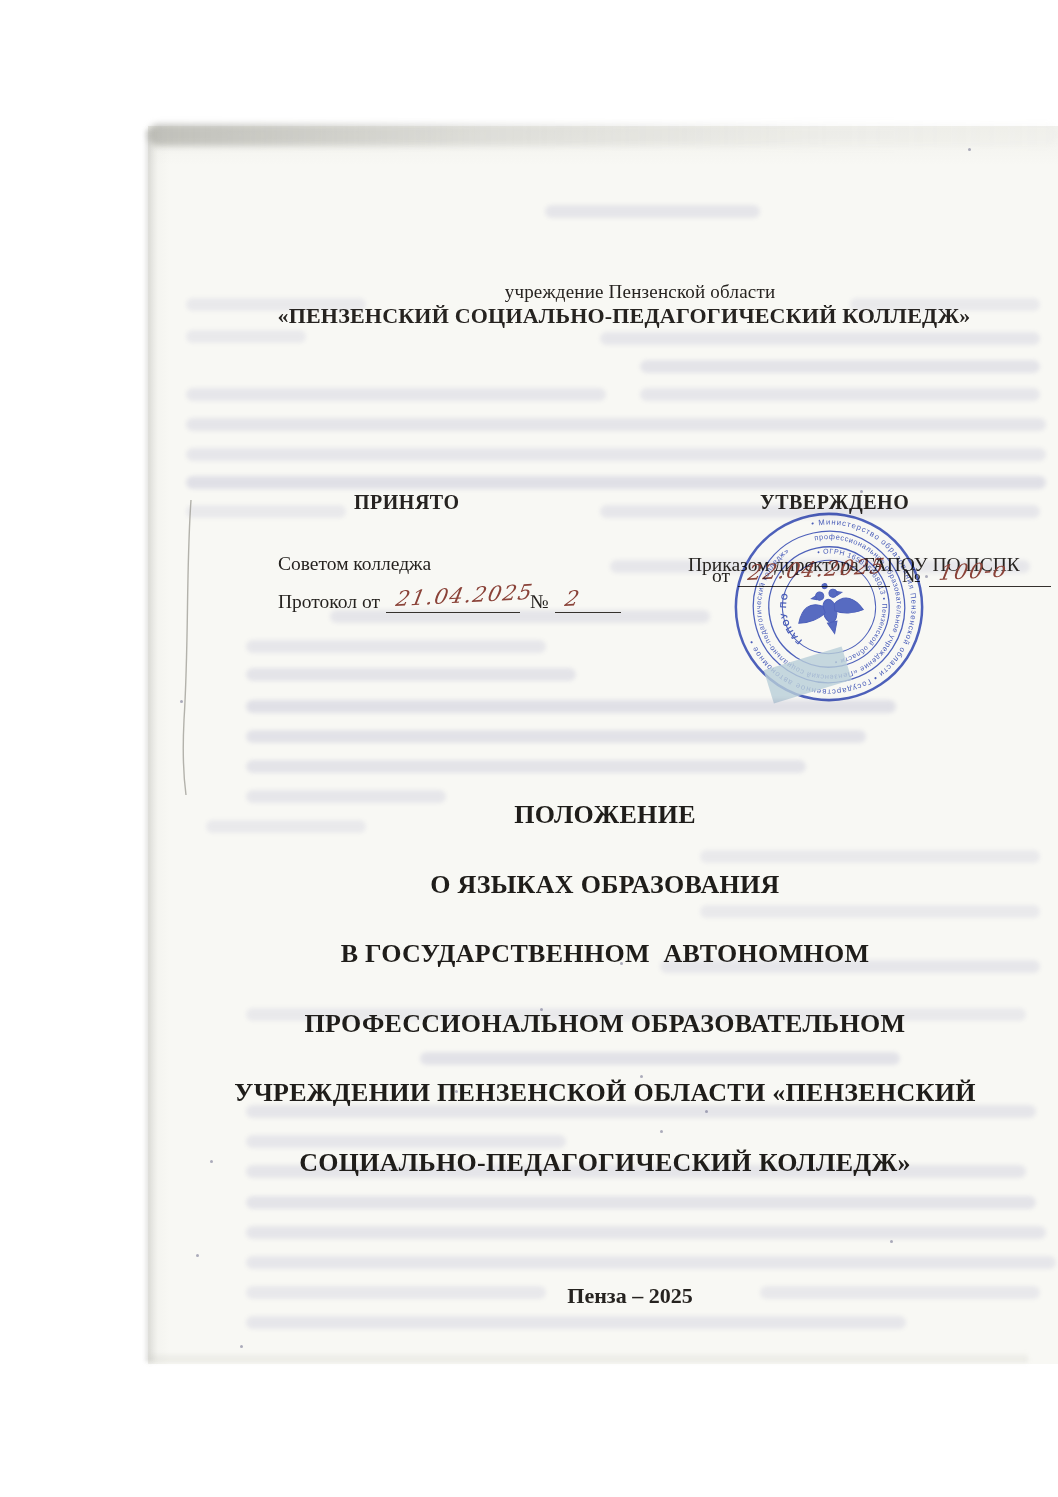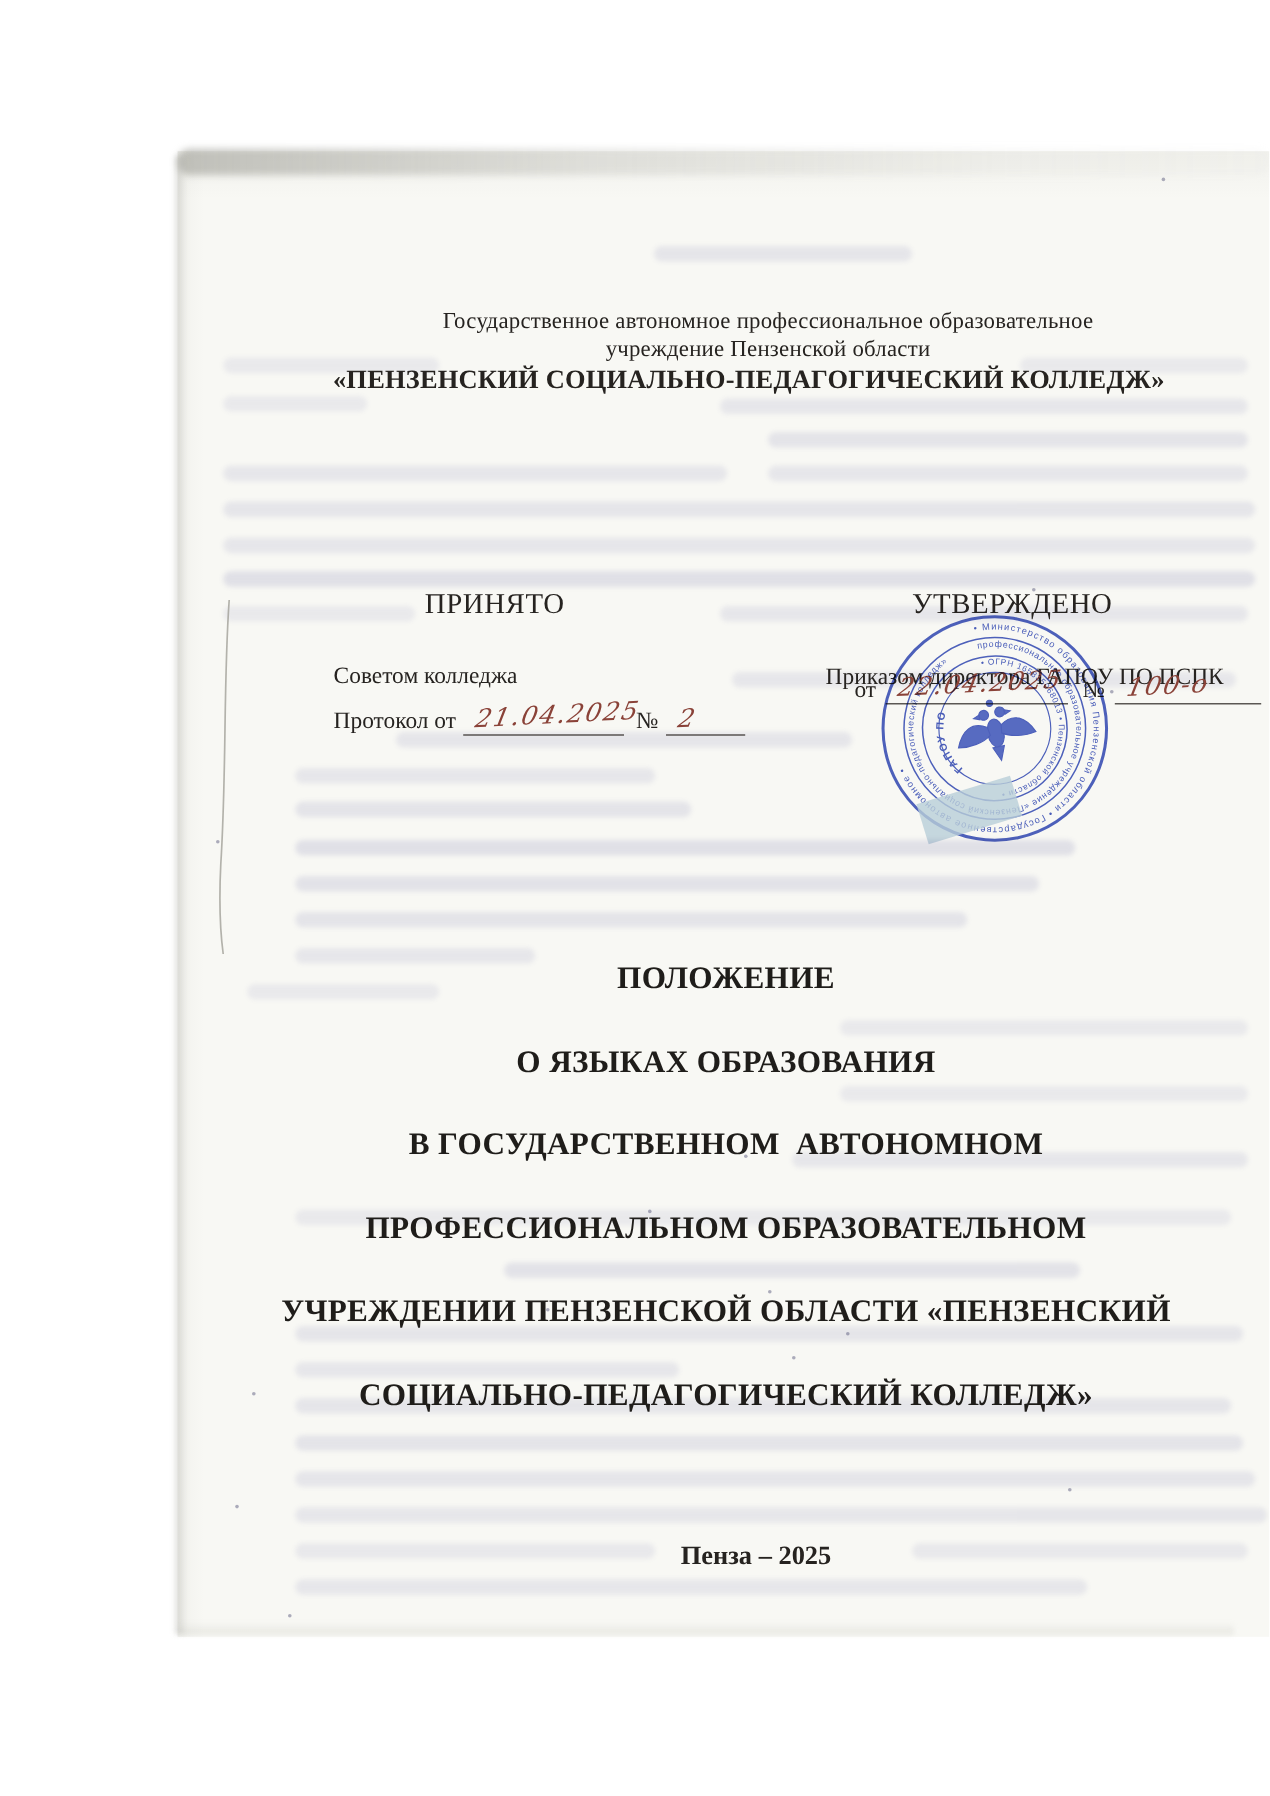--- a/index.html
+++ b/index.html
@@ -15,21 +15,21 @@
   .edge-left{position:absolute;left:146px;top:130px;width:10px;height:1232px;
              background:linear-gradient(to right,rgba(165,165,158,.40),rgba(0,0,0,0));filter:blur(2px);}
   .edge-bottom{position:absolute;left:148px;top:1352px;width:880px;height:10px;
                background:linear-gradient(to bottom,rgba(0,0,0,0),rgba(180,180,172,.25));filter:blur(2px);}
   .crease{position:absolute;left:0;top:0;pointer-events:none;}
   
   .line{position:absolute;white-space:pre-wrap;}
   .center{text-align:center;}
   .hdr{font-size:19px;letter-spacing:.2px;}
   .hdr-b{font-size:22px;font-weight:bold;letter-spacing:.2px;}
-  .blk-h{font-size:24px;font-weight:normal;letter-spacing:.5px;}
+  .blk-h{font-size:20px;font-weight:bold;letter-spacing:.5px;}
   .blk-t{font-size:19.5px;margin-top:17px;}
   .title-line{font-size:26px;font-weight:bold;line-height:33.5px;letter-spacing:.3px;color:#1f1d1a;}
   .footer{font-size:22px;font-weight:bold;}
   
   .fillrow{position:absolute;display:flex;align-items:flex-end;font-size:19.5px;}
   .rule{display:inline-block;border-bottom:1.6px solid #35312d;position:relative;height:24px;}
   .hand{position:absolute;left:8px;bottom:1px;font-family:"DejaVu Serif",serif;font-style:italic;
         color:#8a4238;font-size:21px;letter-spacing:1.5px;white-space:nowrap;
         transform:skewX(-14deg) rotate(-3deg);transform-origin:left bottom;}
   
@@ -98,21 +98,20 @@
       <div class="speck" style="left: 620px; top: 962px;"></div>
       <div class="speck" style="left: 180px; top: 700px;"></div>
       <div class="speck" style="left: 455px; top: 1090px;"></div>
       <div class="speck" style="left: 890px; top: 1240px;"></div>
     </div>
 
   <svg class="crease" width="1058" height="1497">
     <path d="M191,500 C186,570 189,640 184,720 C182,760 184,780 186,795" fill="none" stroke="rgba(150,148,140,.7)" stroke-width="1.4"></path>
   </svg>
 
-  <div class="line center hdr" style="left:225px;top:257px;width:830px;">Государственное автономное профессиональное образовательное</div>
   <div class="line center hdr" style="left:225px;top:281px;width:830px;">учреждение Пензенской области</div>
   <div class="line center hdr-b" style="left:209px;top:303px;width:830px;">«ПЕНЗЕНСКИЙ СОЦИАЛЬНО-ПЕДАГОГИЧЕСКИЙ КОЛЛЕДЖ»</div>
 
   <div class="line blk-h" style="left:354px;top:491px;">ПРИНЯТО</div>
   <div class="line blk-t" style="left:278px;top:536px;">Советом колледжа</div>
   <div class="fillrow" style="left:278px;top:560px;margin-top:28px;">
     <span>Протокол от</span>
     <span class="rule" style="width:134px;margin-left:6px;">
       <span class="hand">21.04.2025</span>
     </span>

